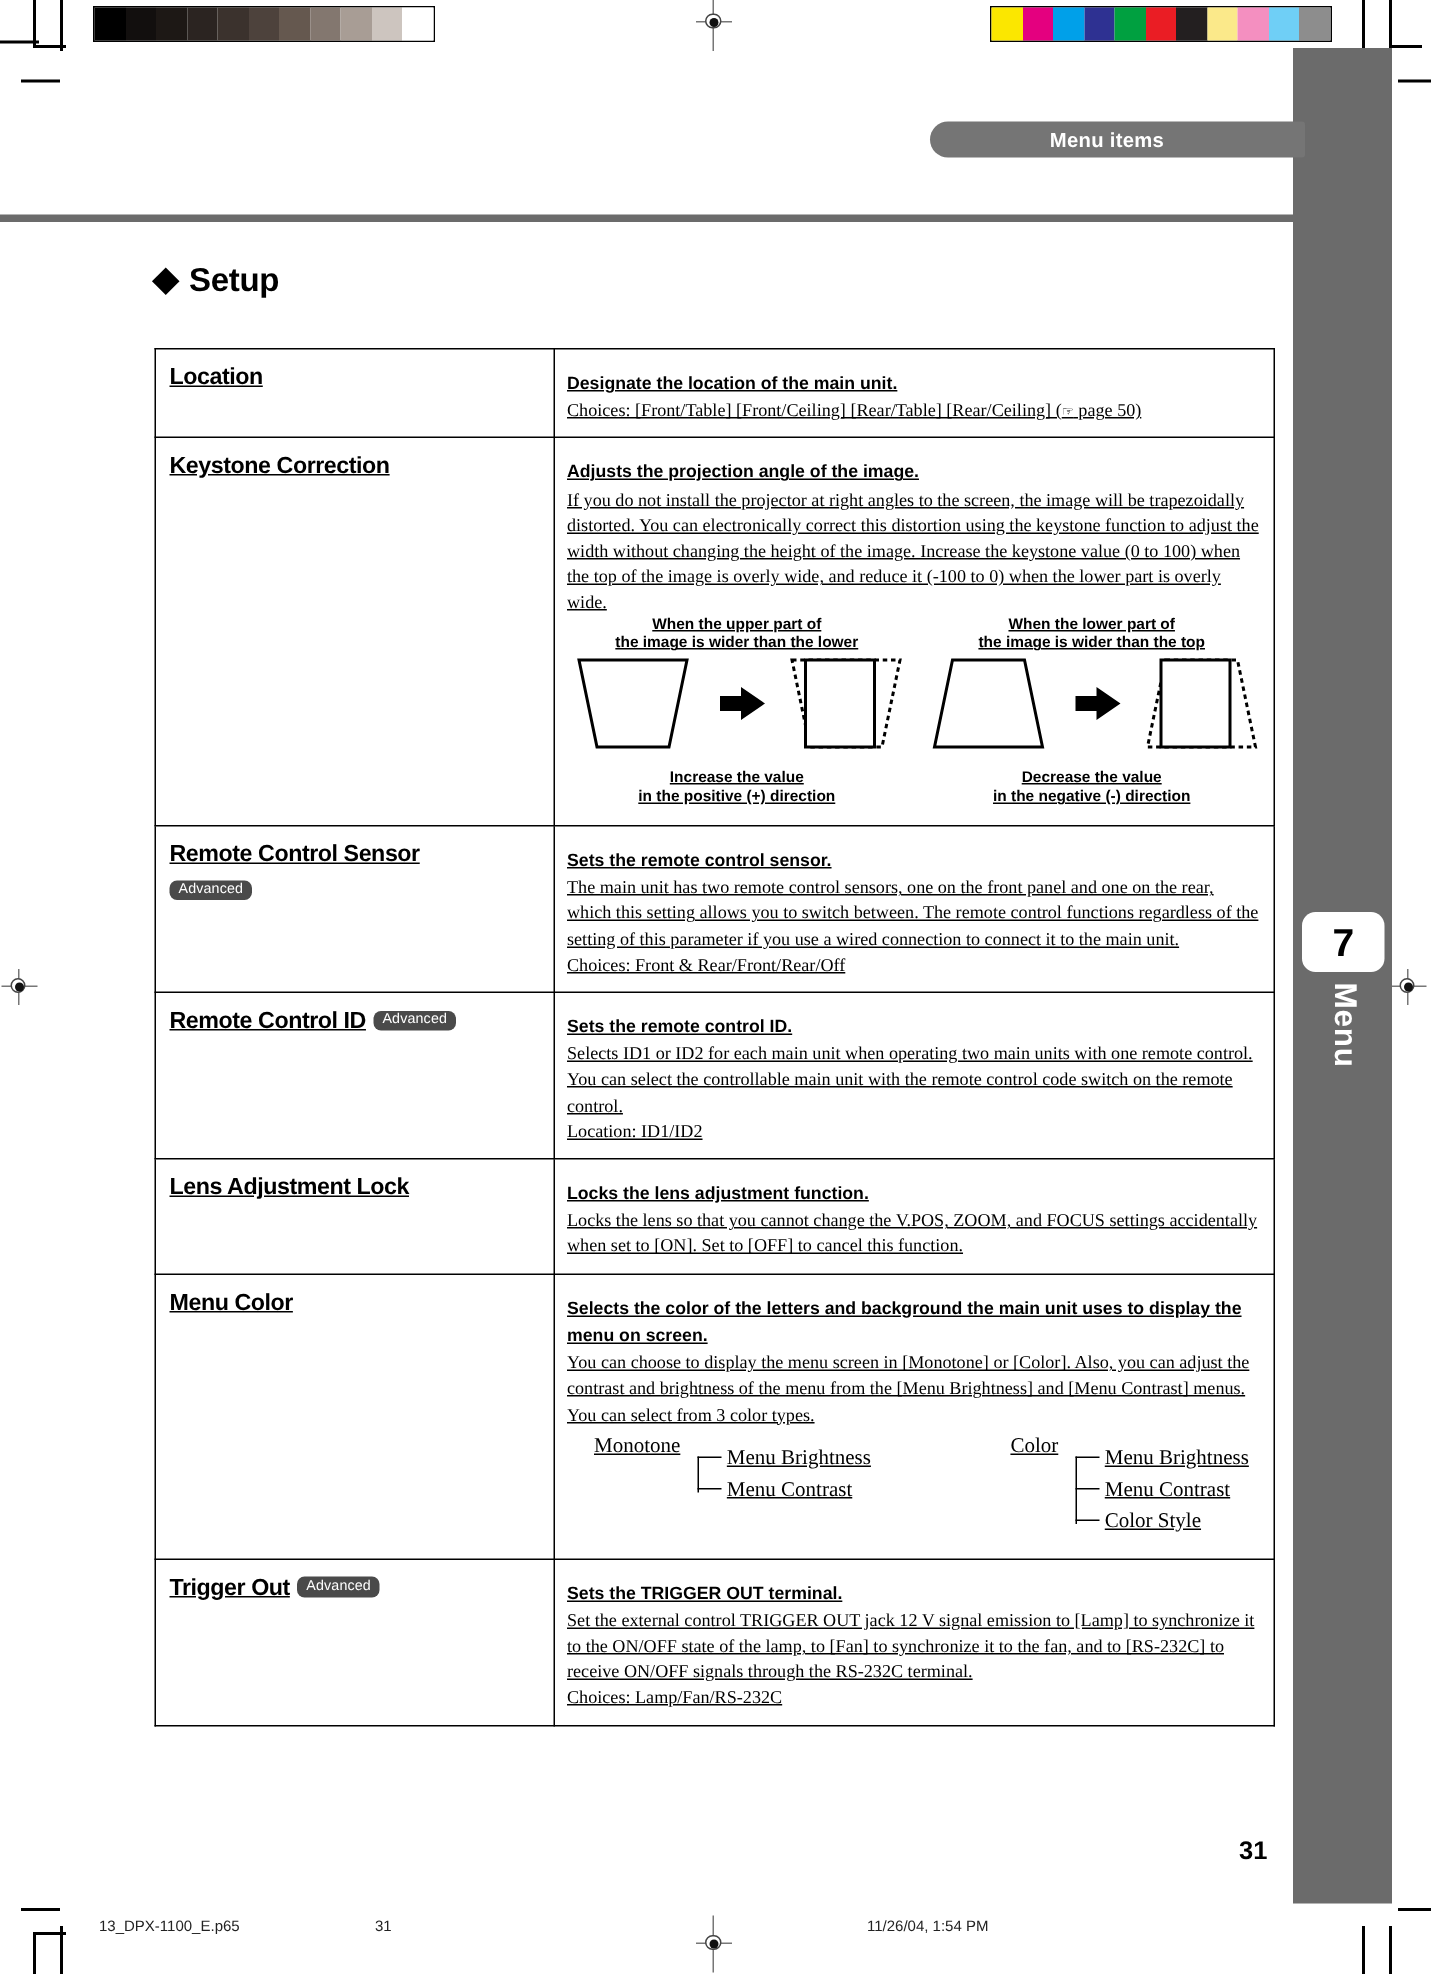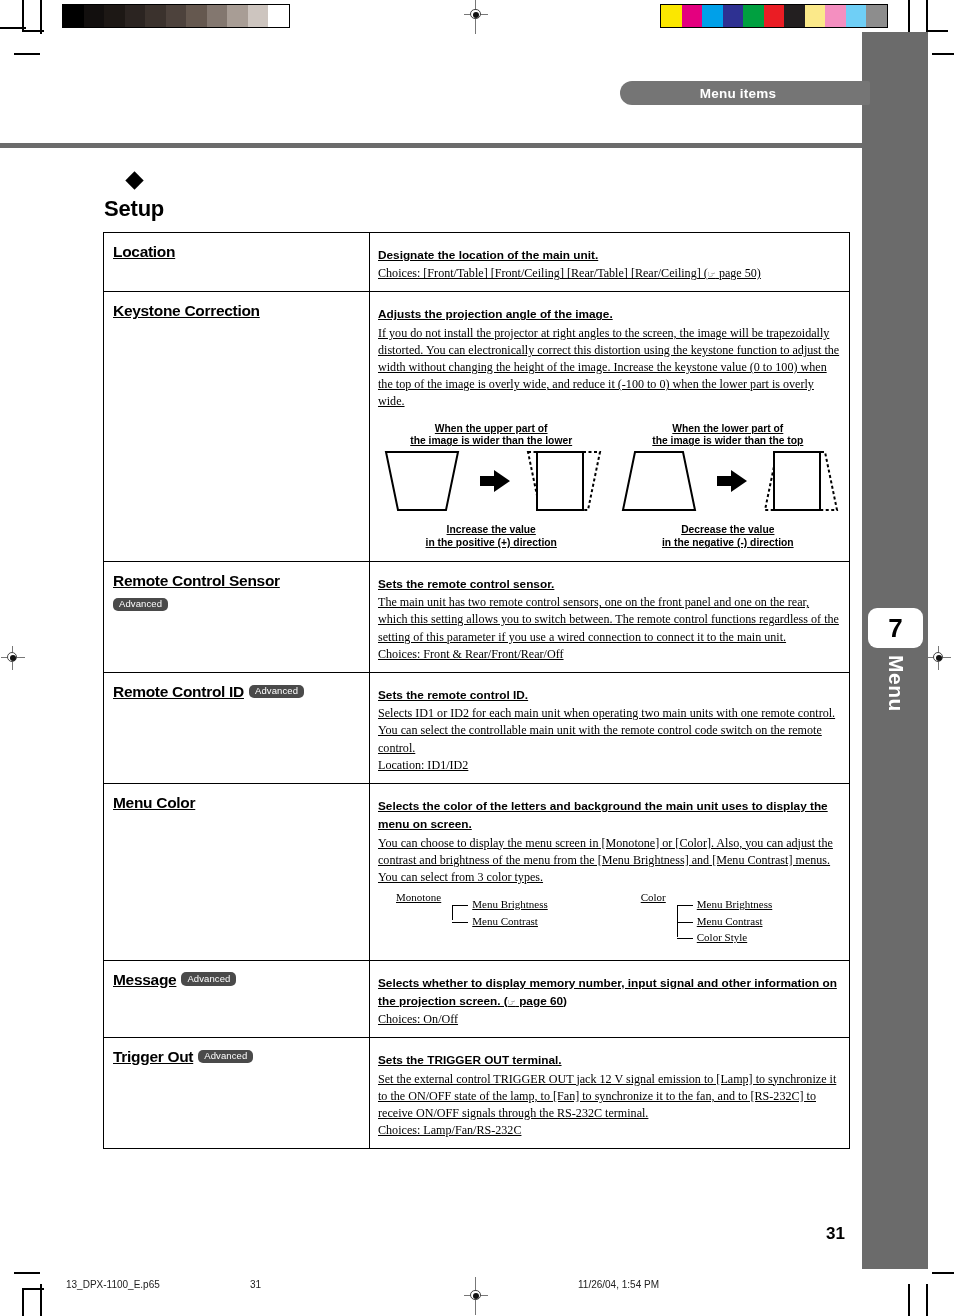--- a/index.html
+++ b/index.html
@@ -187,40 +187,39 @@
     font-family: "Liberation Serif", serif;
     font-size: 12.1px;
     line-height: 1.42;
     margin: 0;
   }
   .desc-body.choices { margin-top: 0px; }
   .ptr { font-family: "DejaVu Sans", sans-serif; font-size: 9px; }
 
   
   .keystone-fig {
-    margin-top: 12px;
     display: flex;
     justify-content: space-between;
     padding: 0 4px 2px 4px;
   }
   .ks-block { width: 48%; text-align: center; }
   .ks-cap {
     font-family: "Liberation Sans", sans-serif;
     font-size: 10.3px;
     font-weight: bold;
     line-height: 1.25;
   }
 
   
   .tree-wrap {
     display: flex;
     margin-top: 5px;
     padding-left: 18px;
     font-family: "Liberation Serif", serif;
-    font-size: 11px;
+    font-size: 14px;
   }
   .tree-col { display: flex; align-items: flex-start; }
   .tree-col.second { margin-left: 88px; }
   .tree-root { padding-top: 0px; white-space: nowrap; }
   .tree-branch { position: relative; margin-left: 6px; }
   .tree-branch ul {
     list-style: none;
     margin: 5px;
     padding: 0 0 0 20px;
     position: relative;
@@ -338,21 +337,21 @@
 
 <div class="side-tab" style="left:862px; top:32px; width:66px; height:1237px;"></div>
 <div class="side-tab-num" style="left:868px; top:608px; width:55px; height:40px;">7</div>
 <div class="side-tab-label" style="left:884px; top:655px;">Menu</div>
 
 <div class="header-pill" style="left:620px; top:81px; width:250px; height:24px;justify-content:center;">
   <span>Menu items</span>
 </div>
 <div class="header-rule" style="left:0px; top:143px; width:862px; height:5px;"></div>
 
-<div class="section-head" style="left:104px; top:174px;flex-direction:column;">
+<div class="section-head" style="left:104px; top:174px;">
   <span class="diamond"></span>
   <span>Setup</span>
 </div>
 
 <table class="spec-table">
   <tbody id="table-body">
       <tr>
         <td class="name-cell"><span class="item-name">Location</span></td>
         <td class="desc-cell">
           <p class="desc-bold">Designate the location of the main unit.</p>
@@ -412,20 +411,27 @@
       </tr>
       <tr>
         <td class="name-cell"><span class="item-name">Remote Control ID</span><span class="badge">Advanced</span></td>
         <td class="desc-cell">
           <p class="desc-bold">Sets the remote control ID.</p>
           <p class="desc-body">Selects ID1 or ID2 for each main unit when operating two main units with one remote control. You can select the controllable main unit with the remote control code switch on the remote control.</p>
           <p class="desc-body choices">Location: ID1/ID2</p>
         </td>
       </tr>
       <tr>
+        <td class="name-cell"><span class="item-name">Lens Adjustment Lock</span></td>
+        <td class="desc-cell">
+          <p class="desc-bold">Locks the lens adjustment function.</p>
+          <p class="desc-body">Locks the lens so that you cannot change the V.POS, ZOOM, and FOCUS settings accidentally when set to [ON]. Set to [OFF] to cancel this function.</p>
+        </td>
+      </tr>
+      <tr>
         <td class="name-cell"><span class="item-name">Menu Color</span></td>
         <td class="desc-cell">
           <p class="desc-bold">Selects the color of the letters and background the main unit uses to display the menu on screen.</p>
           <p class="desc-body">You can choose to display the menu screen in [Monotone] or [Color]. Also, you can adjust the contrast and brightness of the menu from the [Menu Brightness] and [Menu Contrast] menus. You can select from 3 color types.</p>
   <div class="tree-wrap">
     <div class="tree-col">
       <span class="tree-root">Monotone</span>
       <span class="tree-branch">
                 <ul>
                   <li>Menu Brightness</li>
@@ -440,27 +446,20 @@
                   <li>Menu Brightness</li>
                   <li>Menu Contrast</li>
                   <li>Color Style</li>
                 </ul>
               </span>
     </div>
   </div>
         </td>
       </tr>
       <tr>
-        <td class="name-cell"><span class="item-name">Message</span><span class="badge">Advanced</span></td>
-        <td class="desc-cell">
-          <p class="desc-bold">Selects whether to display memory number, input signal and other information on the projection screen. (<span class="ptr">☞</span> page 60)</p>
-          <p class="desc-body choices">Choices: On/Off</p>
-        </td>
-      </tr>
-      <tr>
         <td class="name-cell"><span class="item-name">Trigger Out</span><span class="badge">Advanced</span></td>
         <td class="desc-cell">
           <p class="desc-bold">Sets the TRIGGER OUT terminal.</p>
           <p class="desc-body">Set the external control TRIGGER OUT jack 12 V signal emission to [Lamp] to synchronize it to the ON/OFF state of the lamp, to [Fan] to synchronize it to the fan, and to [RS-232C] to receive ON/OFF signals through the RS-232C terminal.</p>
           <p class="desc-body choices">Choices: Lamp/Fan/RS-232C</p>
         </td>
       </tr>
     </tbody>
 </table>
 

